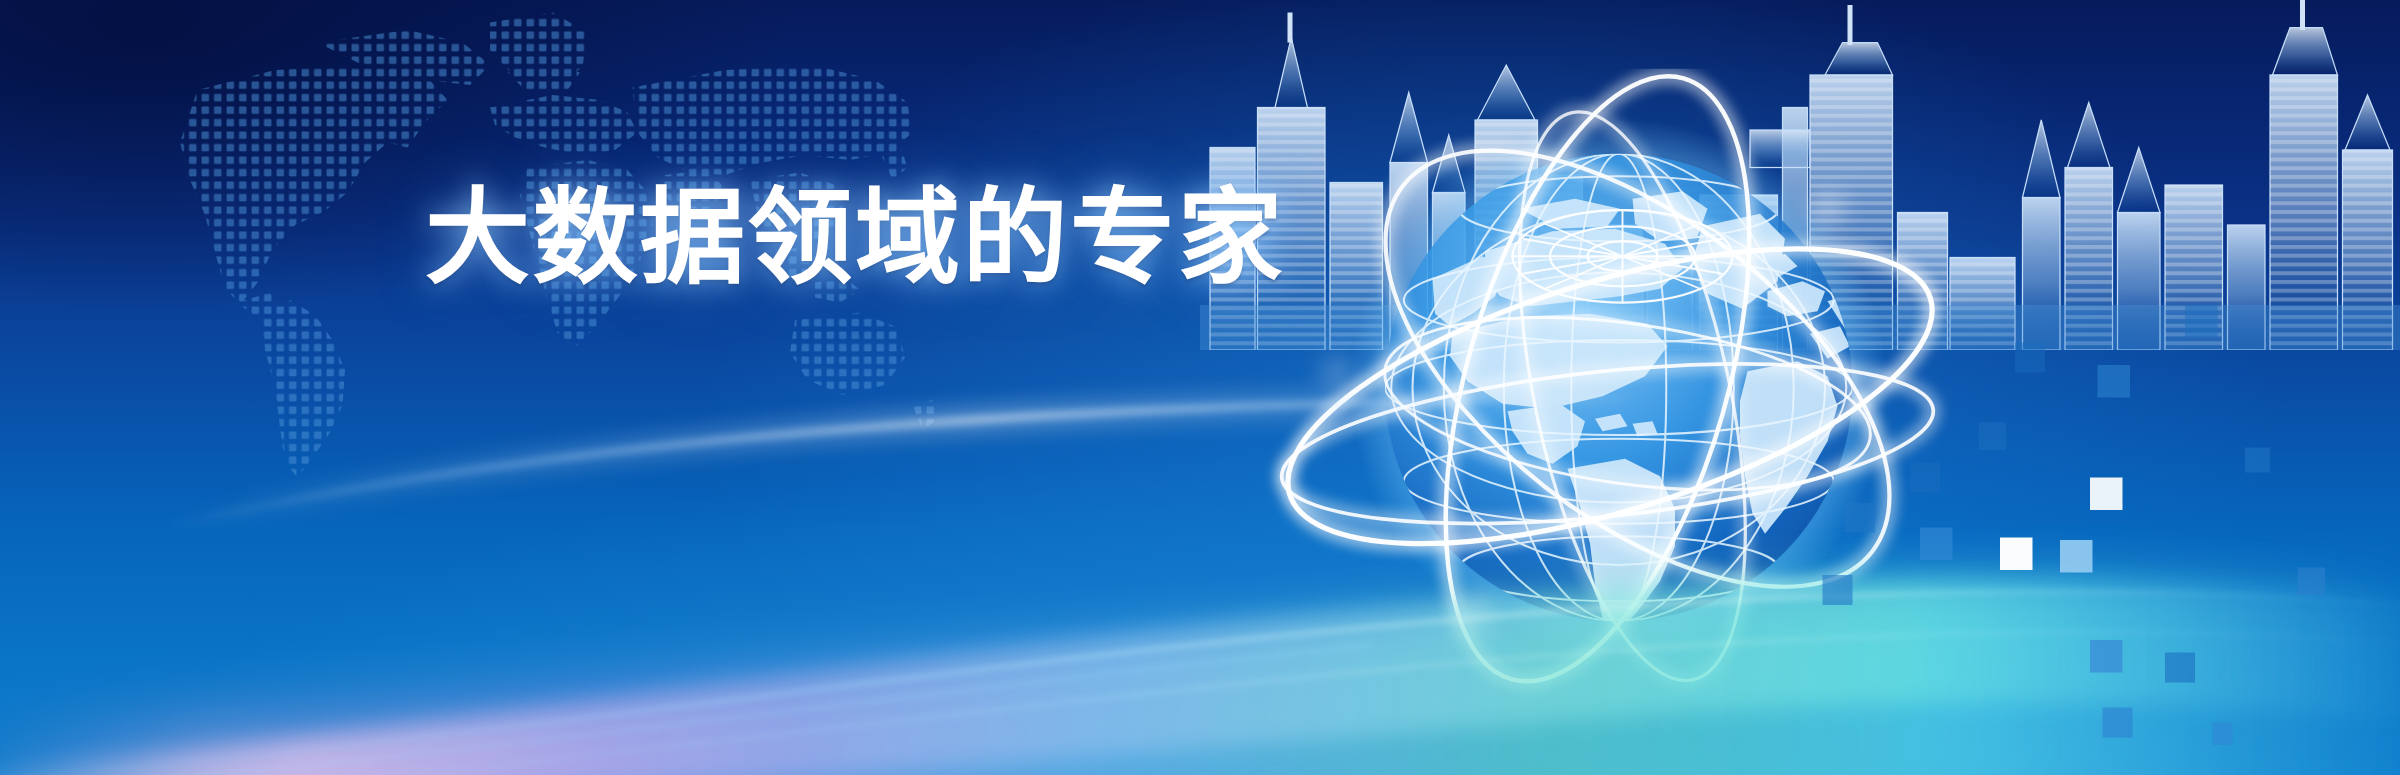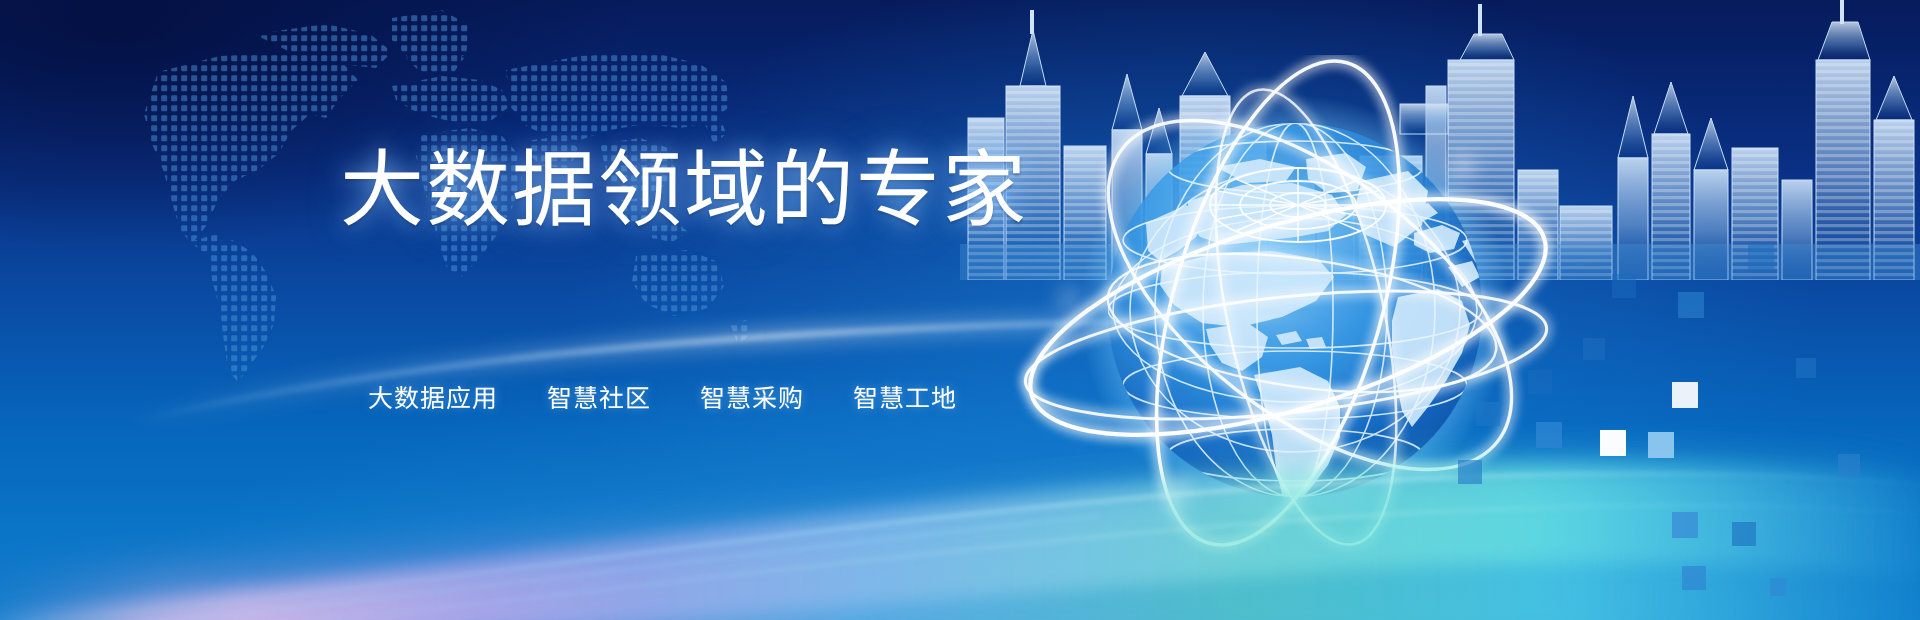--- a/index.html
+++ b/index.html
@@ -88,21 +88,21 @@
   .content{
     position:absolute;
     left:0; top:0;
     width:1100px; height:620px;
     z-index:6;
   }
   .title{
     position:absolute;
     left:340px; top:148px;
     font-size:84px;
-    font-weight:normal;
+    font-weight:bold;
     letter-spacing:2px;
     color:#ffffff;
     white-space:nowrap;
     line-height:1;
     text-shadow:
       0 0 22px rgba(150,205,255,.75),
       0 0 48px rgba(90,170,255,.45),
       0 2px 3px rgba(0,20,70,.45);
     text-align: right;
   }
@@ -479,21 +479,15 @@
     <div class="sq" style="left:330px; top:348px; width:16px; height:18px; background:#2f8ad6; opacity:.70;"></div>
     <div class="sq" style="left:398px; top:224px; width:22px; height:22px; background:#2b80cc; opacity:.66;"></div>
     <div class="sq" style="left:356px; top:128px; width:20px; height:20px; background:#2277c5; opacity:.52;"></div>
   </div>
 
   <div class="content">
 
     <h1 class="title">大数据领域的专家</h1>
 
 
-    <nav class="navlinks">
-      <a class="navlink" href="#">大数据应用</a>
-      <a class="navlink" href="#">智慧社区</a>
-      <a class="navlink" href="#">智慧采购</a>
-      <a class="navlink" href="#">智慧工地</a>
-    </nav>
 
   </div>
 </div>
 
 </body></html>

